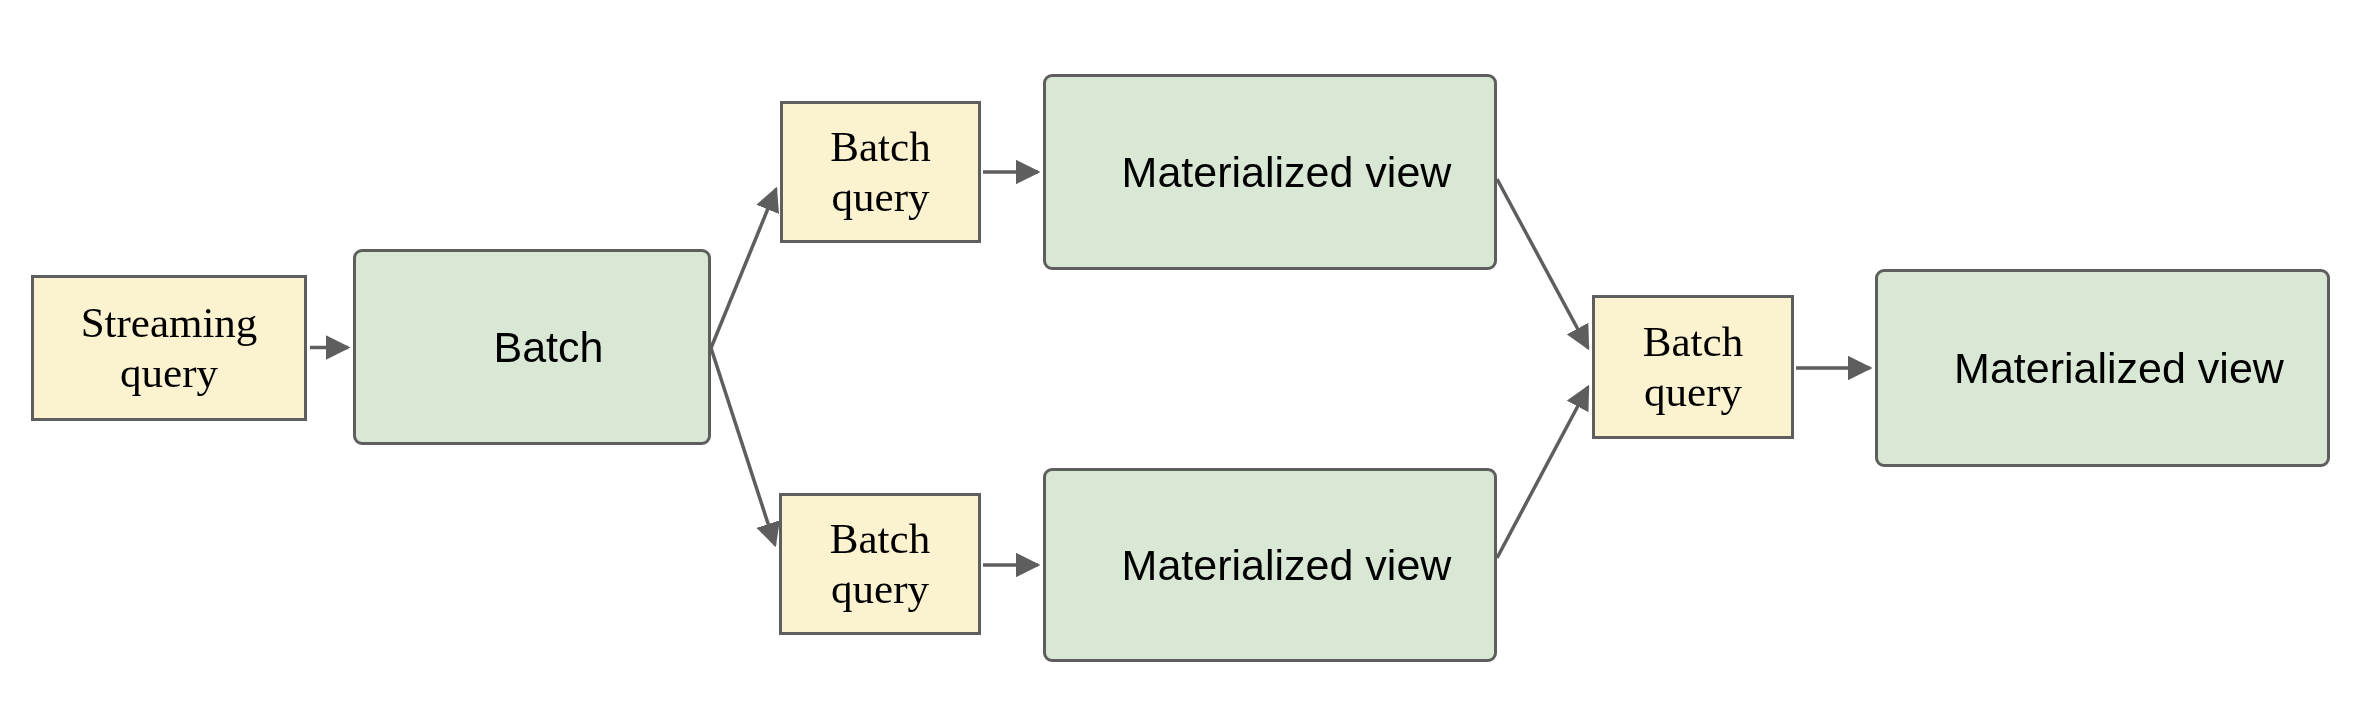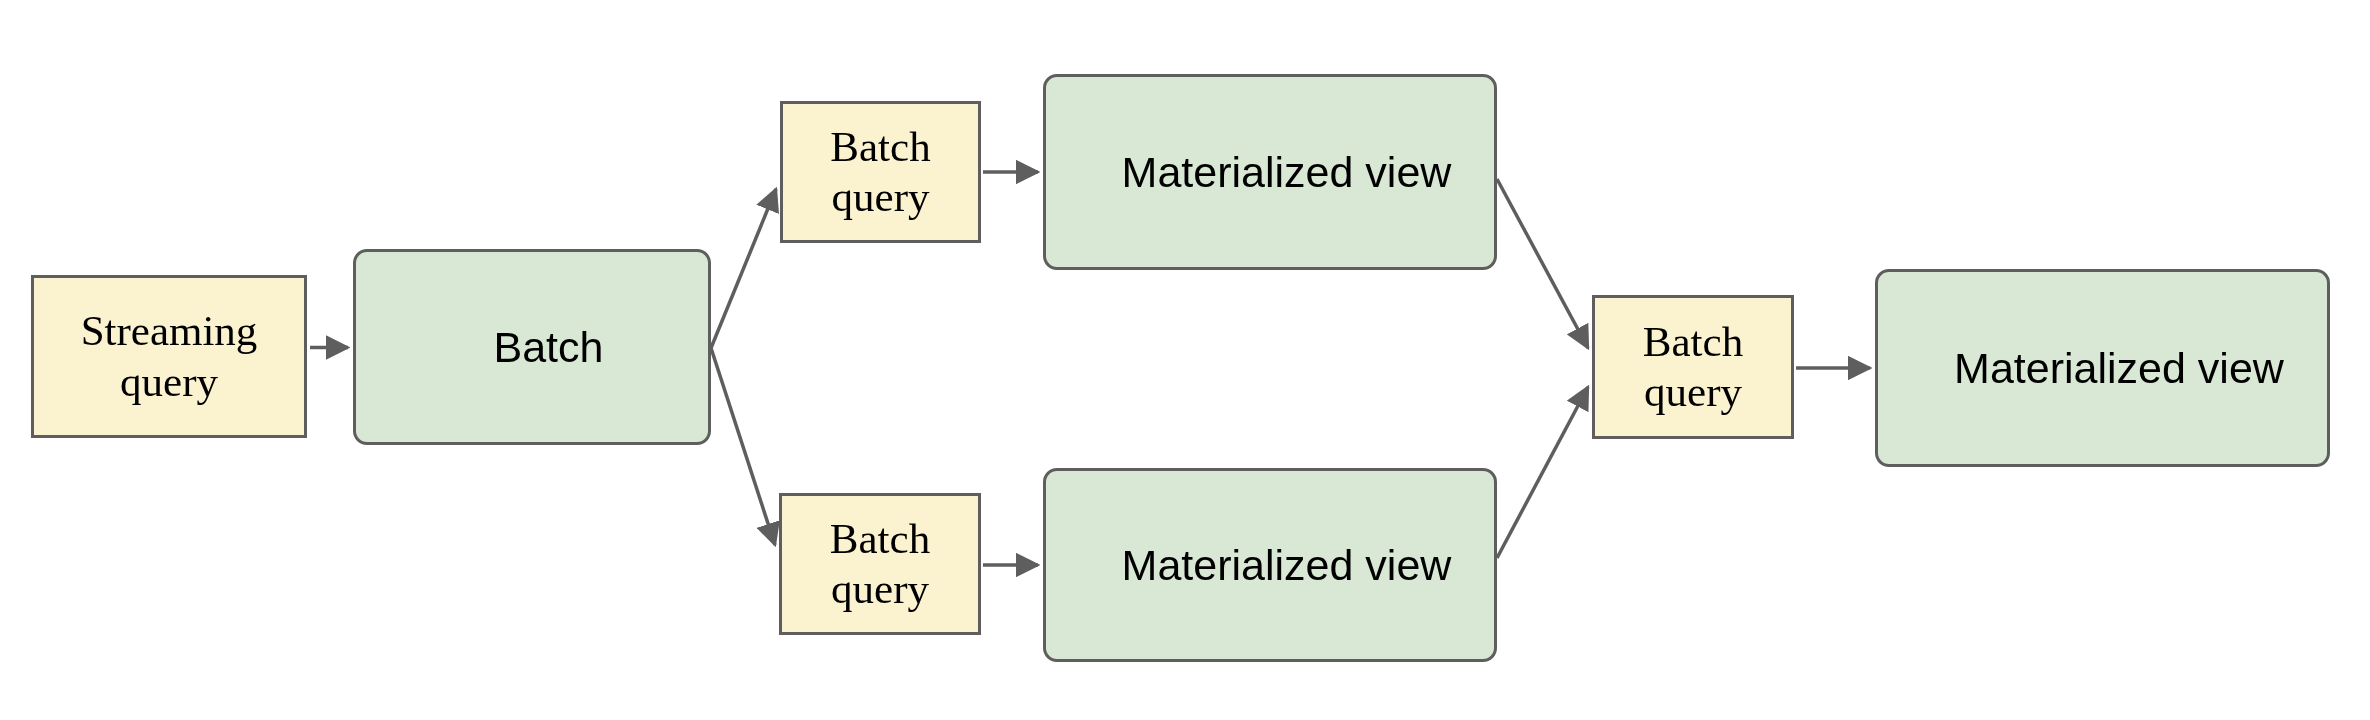--- a/index.html
+++ b/index.html
@@ -45,25 +45,25 @@
     font-size: 43px;
     line-height: 1.17;
     padding: 0 8px;
   }
   .node.query {
     background: var(--query-fill, #fbf2d0);
     font-family: Liberation Serif, serif;
   }
   .node.dataset {
     background: var(--dataset-fill, #d9e7d5);
-    border-radius: 14px;
+    border-radius: 9px;
     padding-left: 41px;
   }
   
-  .n1 { left: 31px;   top: 275px; width: 276px; height: 163px; }
+  .n1 { left: 31px;   top: 275px; width: 276px; height: 146px; }
   .n2 { left: 353px;  top: 249px; width: 358px; height: 196px; }
   .n3 { left: 780px;  top: 101px; width: 201px; height: 142px; }
   .n4 { left: 1043px; top: 74px;  width: 454px; height: 196px; }
   .n5 { left: 779px;  top: 493px; width: 202px; height: 142px; }
   .n6 { left: 1043px; top: 468px; width: 454px; height: 194px; }
   .n7 { left: 1592px; top: 295px; width: 202px; height: 144px; }
   .n8 { left: 1875px; top: 269px; width: 455px; height: 198px; }
 </style>
 </head>
 <body>

